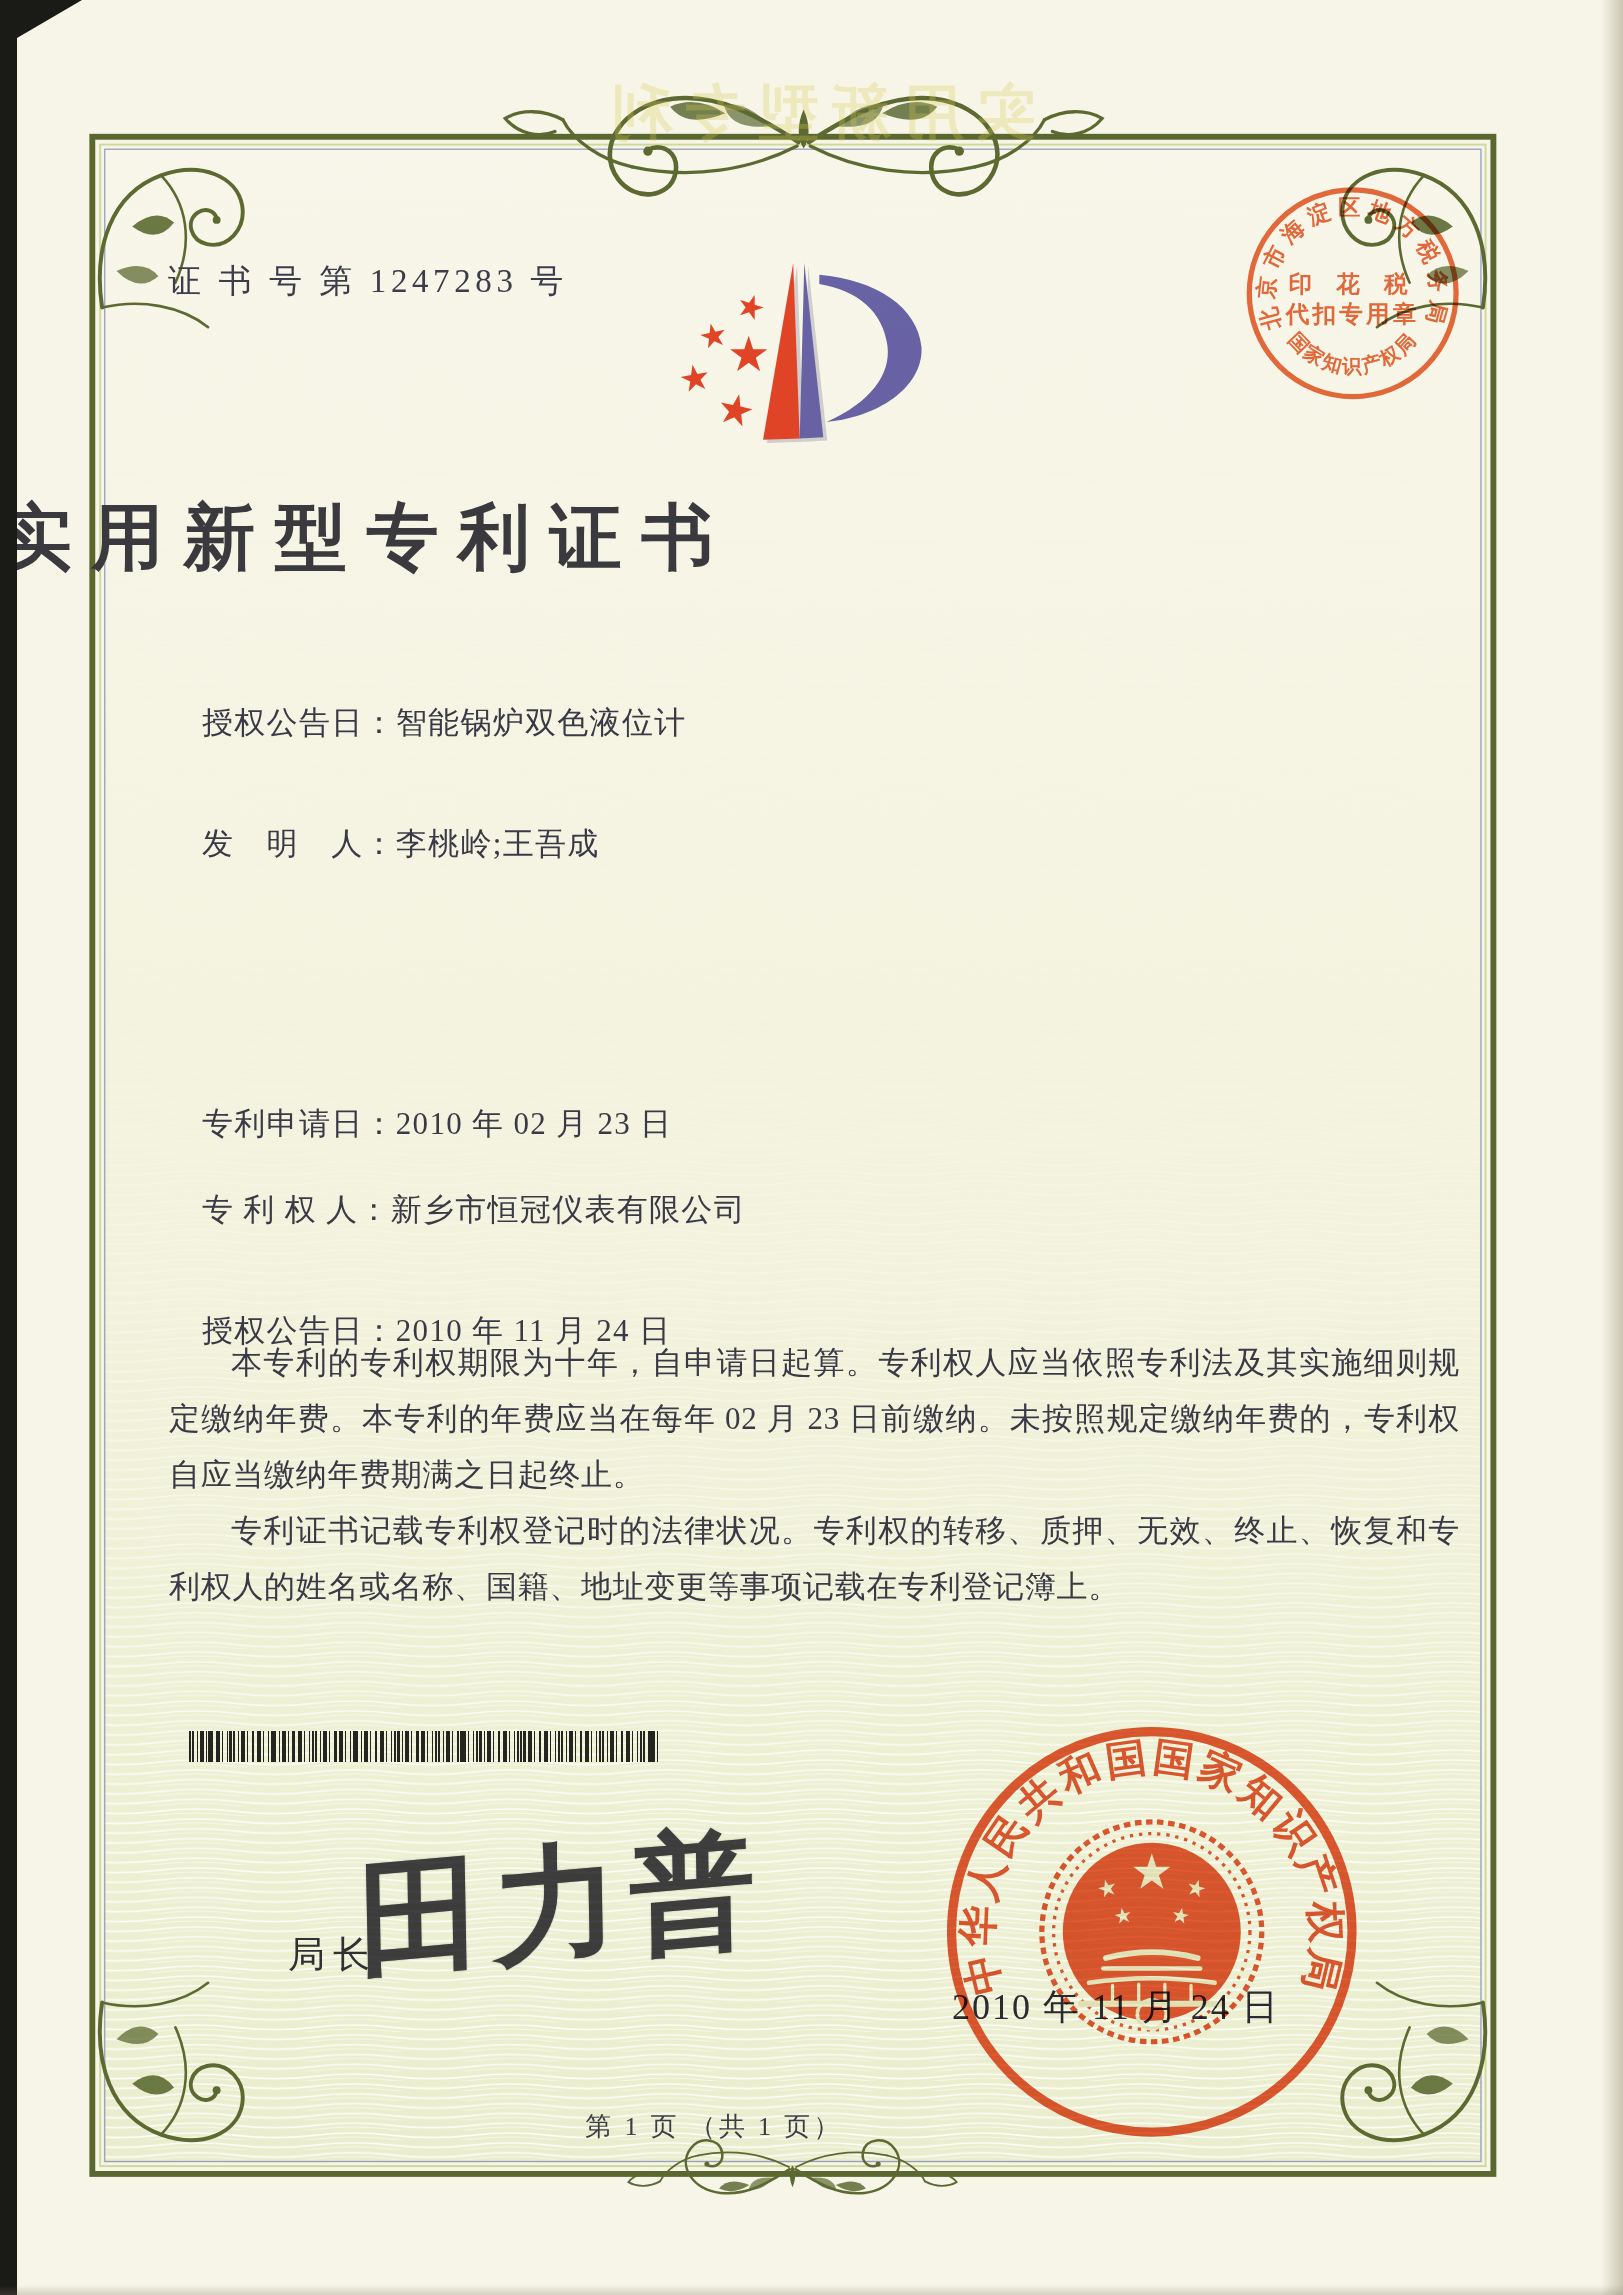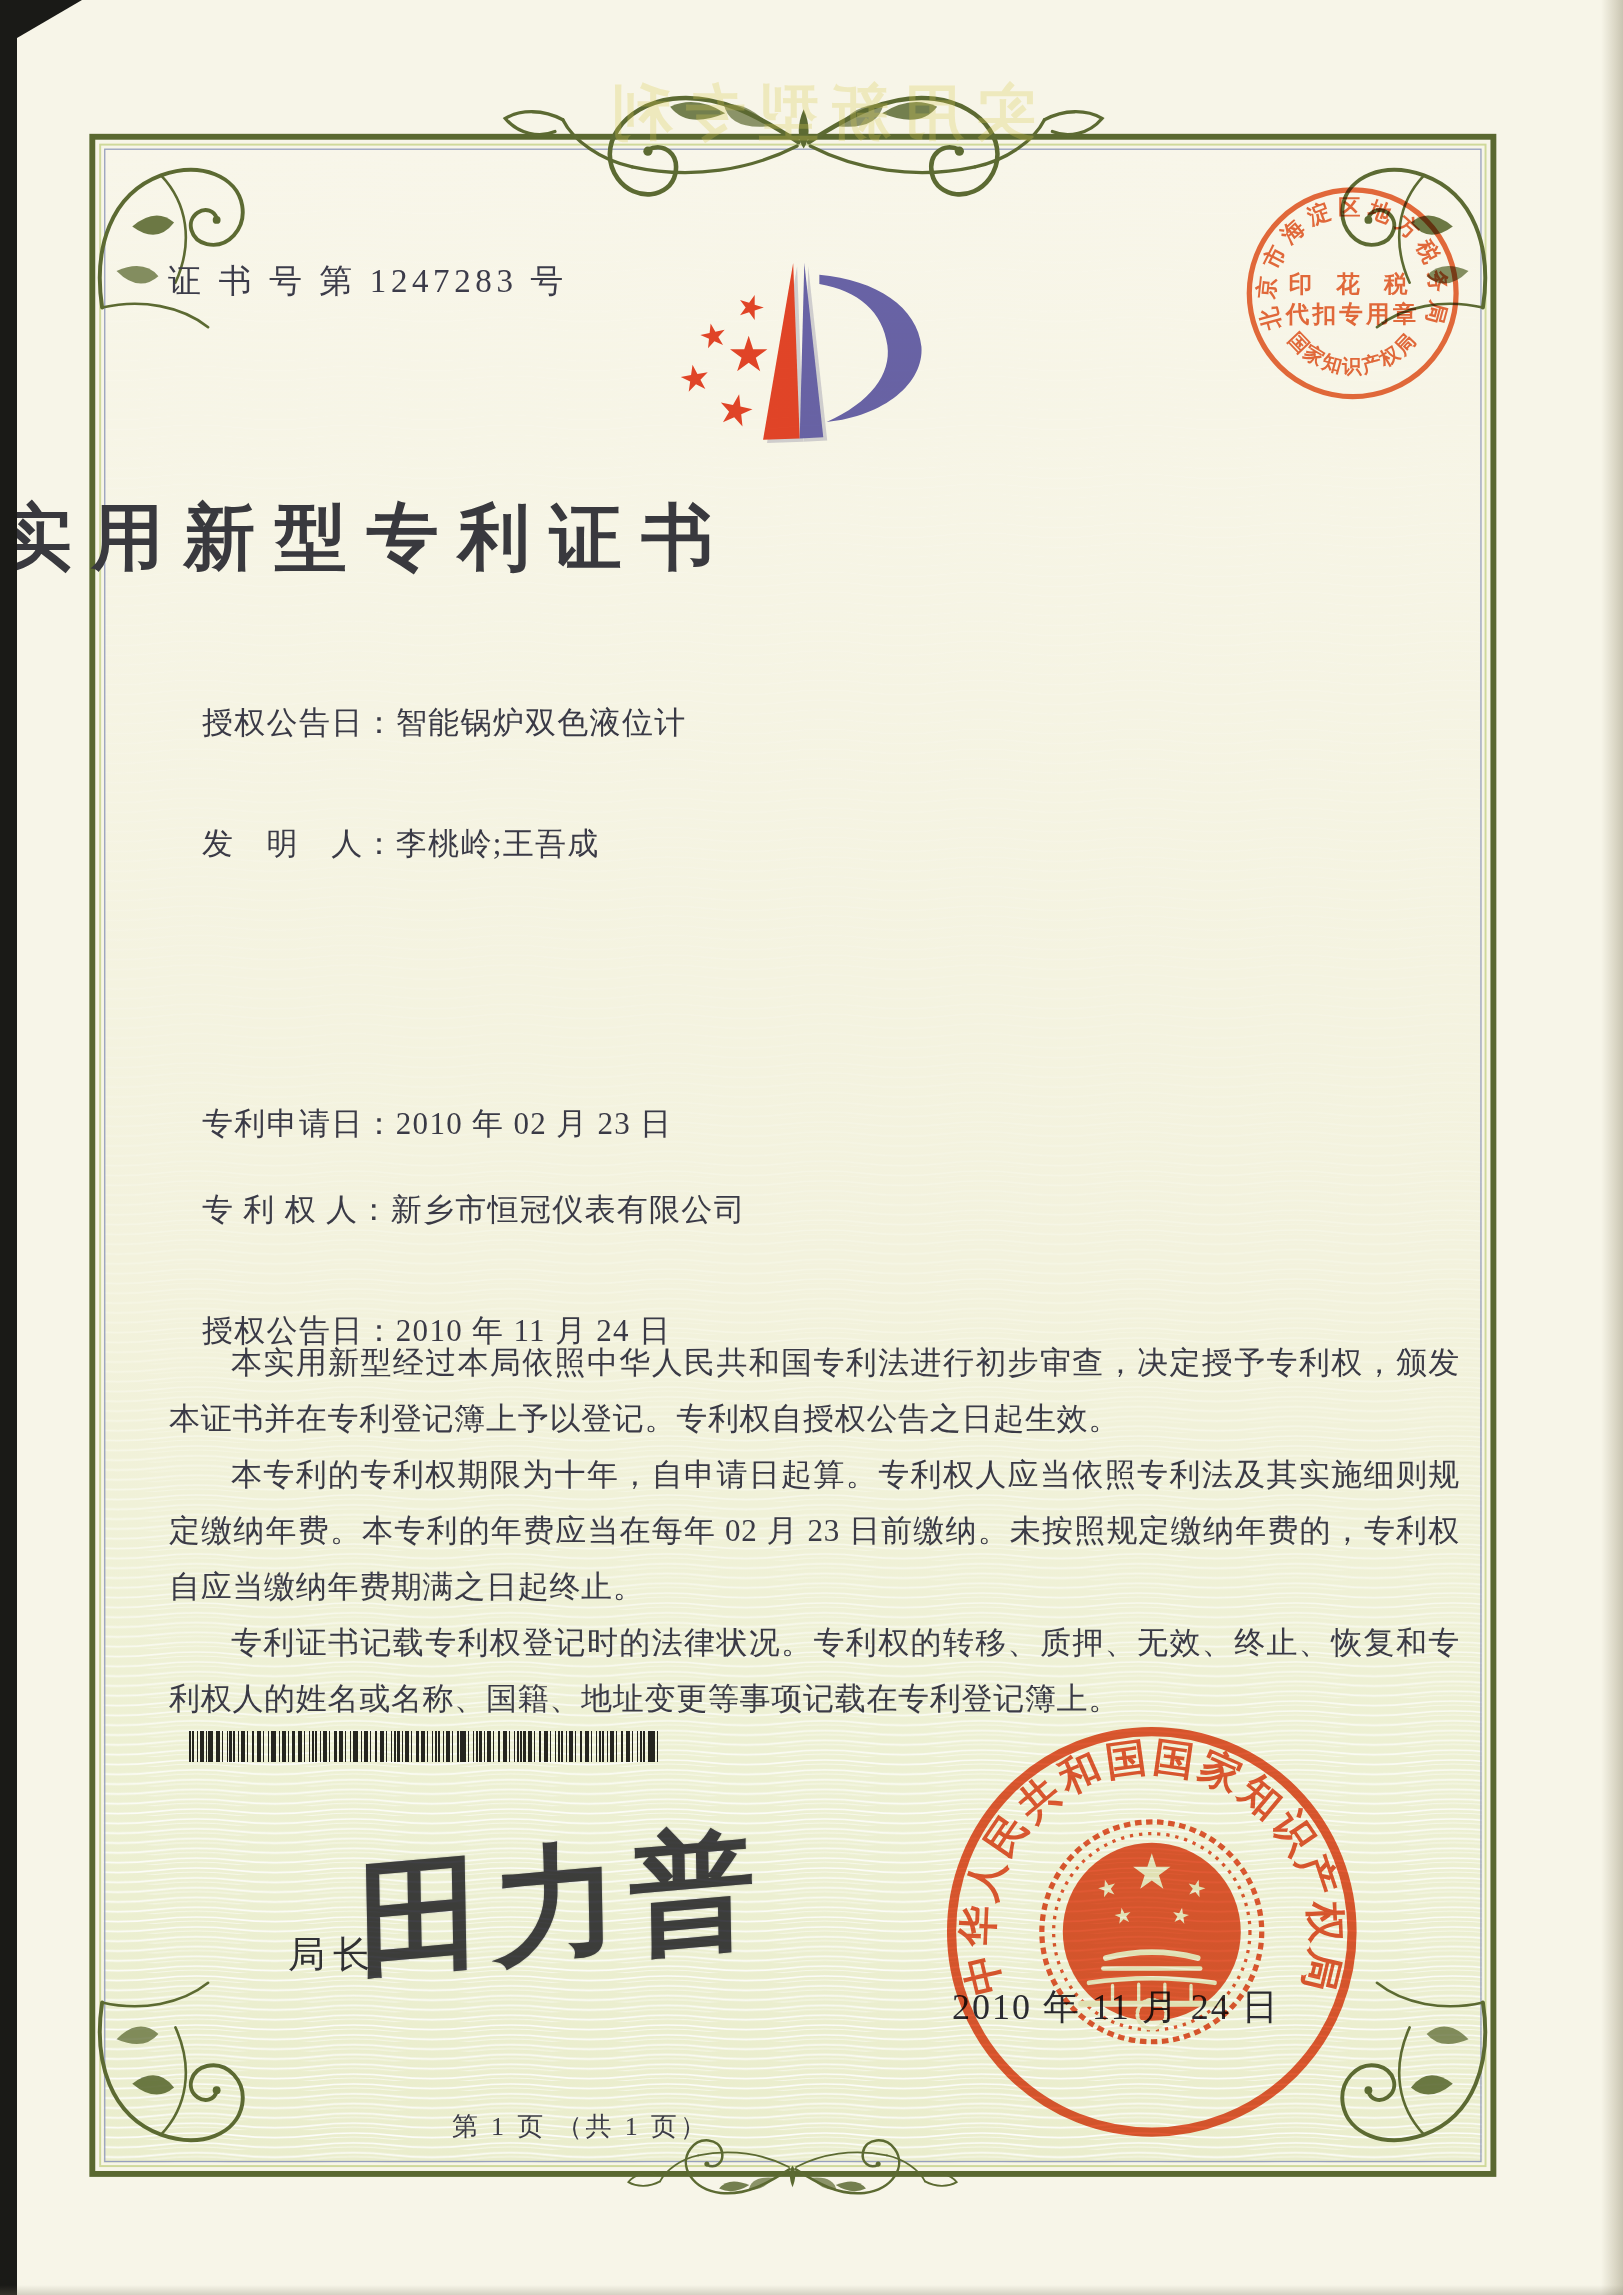--- a/index.html
+++ b/index.html
@@ -57,21 +57,21 @@
     left:357px; top:1821px; font-size:126px; font-weight:bold;
     letter-spacing:10.5px; color:#2c2c33; opacity:.9;
     transform:rotate(-5deg) skewX(-4deg);
     mix-blend-mode:multiply; text-shadow:0 0 1.3px rgba(44,44,51,.55);
   }
   #seal-date {
     left:952px; top:1983px; font-size:36px; letter-spacing:2px;
     color:#2d2d38; mix-blend-mode:multiply; white-space:nowrap;
   }
   #page-footer {
-    left:452px; top:2109px; width:524px; text-align:left;
+    left:452px; top:2109px; width:524px; text-align:center;
     font-size:26px; letter-spacing:3.3px; color:#3c3c46;
   }
 
   #edge-left { left:0; top:0; width:17px; height:100%; background:#1a1a17; }
   #edge-corner { left:17px; top:0; width:65px; height:38px; background:#1a1a17;
     clip-path:polygon(0 0,100% 0,0 100%); }
   #edge-right { right:0; top:0; width:22px; height:100%;
     background:linear-gradient(90deg, rgba(190,186,168,0), #d8d4c2 70%, #c9c5b2); }
   #edge-bottom { left:0; bottom:0; width:100%; height:10.5px;
     background:linear-gradient(180deg, rgba(0,0,0,0), rgba(120,115,95,.28)); }
@@ -231,21 +231,20 @@
     <span class="flabel">专利申请日：</span><span class="fvalue">2010 年 02 月 23 日</span>
   </div>
   <div class="abs field" id="f4">
     <span class="flabel">专 利 权 人：</span><span class="fvalue">新乡市恒冠仪表有限公司</span>
   </div>
   <div class="abs field" id="f5">
     <span class="flabel">授权公告日：</span><span class="fvalue">2010 年 11 月 24 日</span>
   </div>
 
   <div class="abs" id="paras">
-    <p>本实用新型经过本局依照中华人民共和国专利法进行初步审查，决定授予专利权，颁发本证书并在专利登记簿上予以登记。专利权自授权公告之日起生效。</p>
     <p>本专利的专利权期限为十年，自申请日起算。专利权人应当依照专利法及其实施细则规定缴纳年费。本专利的年费应当在每年 02 月 23 日前缴纳。未按照规定缴纳年费的，专利权自应当缴纳年费期满之日起终止。</p>
     <p>专利证书记载专利权登记时的法律状况。专利权的转移、质押、无效、终止、恢复和专利权人的姓名或名称、国籍、地址变更等事项记载在专利登记簿上。</p>
   </div>
 
   <div class="abs" id="barcode"></div>
 
   <div class="abs" id="director-row">局长</div>
   <div class="abs" id="signature">田力普</div>
 
   <div class="abs" id="seal-date">2010 年 11 月 24 日</div>

